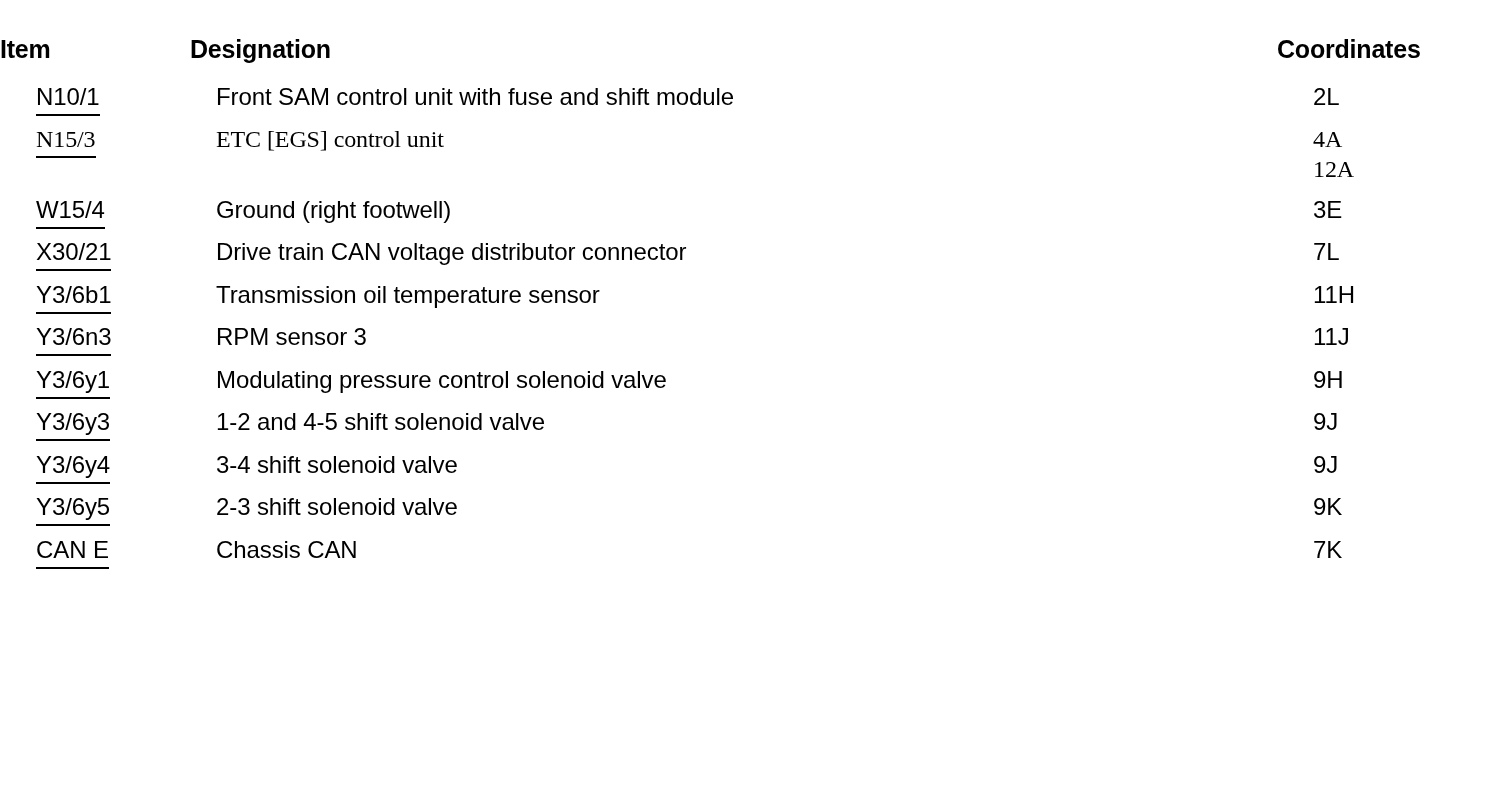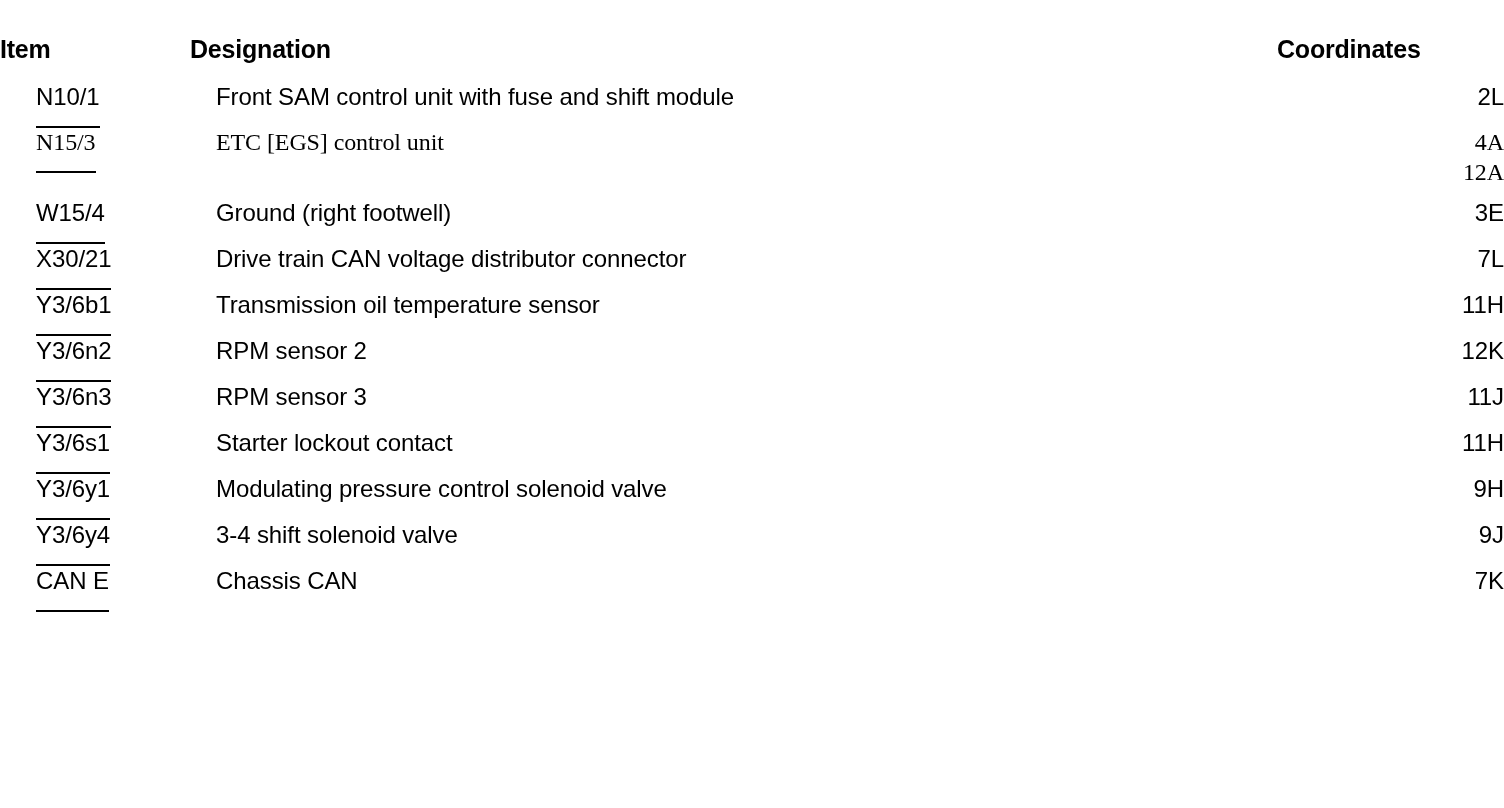--- a/index.html
+++ b/index.html
@@ -79,35 +79,34 @@
   tr.legend-row.row-tall td {
     height: 70px;
     font-family: Liberation Serif, serif;
   }
 
   .item-link {
     display: inline-block;
     text-decoration: none;
     color: #000000;
     border-bottom: 2px solid #000000;
-    padding-bottom: 16px;
+    padding-bottom: 4px;
     line-height: 26px;
     white-space: nowrap;
   }
 
   .designation-text {
     display: block;
     white-space: nowrap;
   }
 
   .coord-primary,
   .coord-secondary {
     display: block;
     white-space: nowrap;
-    text-align: right;
   }
   .coord-secondary {
     margin-top: 1px;
   }
 </style>
 </head>
 <body>
 
 <div id="legend-sheet">
   <table class="legend-table">
@@ -164,62 +163,62 @@
         <tr class="legend-row">
           <td class="cell-item"><a class="item-link" href="#">Y3/6b1</a></td>
           <td class="cell-designation">
             <span class="designation-text">Transmission oil temperature sensor</span>
           </td>
           <td class="cell-coords">
             <span class="coord-primary">11H</span>
           </td>
         </tr>
         <tr class="legend-row">
-          <td class="cell-item"><a class="item-link" href="#">Y3/6n2</a></td>
-          <td class="cell-designation">
-            <span class="designation-text">RPM sensor 2</span>
-          </td>
-          <td class="cell-coords">
-            <span class="coord-primary">12K</span>
-          </td>
-        </tr>
-        <tr class="legend-row">
           <td class="cell-item"><a class="item-link" href="#">Y3/6n3</a></td>
           <td class="cell-designation">
             <span class="designation-text">RPM sensor 3</span>
           </td>
           <td class="cell-coords">
             <span class="coord-primary">11J</span>
           </td>
         </tr>
         <tr class="legend-row">
-          <td class="cell-item"><a class="item-link" href="#">Y3/6s1</a></td>
-          <td class="cell-designation">
-            <span class="designation-text">Starter lockout contact</span>
-          </td>
-          <td class="cell-coords">
-            <span class="coord-primary">11H</span>
-          </td>
-        </tr>
-        <tr class="legend-row">
           <td class="cell-item"><a class="item-link" href="#">Y3/6y1</a></td>
           <td class="cell-designation">
             <span class="designation-text">Modulating pressure control solenoid valve</span>
           </td>
           <td class="cell-coords">
             <span class="coord-primary">9H</span>
           </td>
         </tr>
         <tr class="legend-row">
+          <td class="cell-item"><a class="item-link" href="#">Y3/6y3</a></td>
+          <td class="cell-designation">
+            <span class="designation-text">1-2 and 4-5 shift solenoid valve</span>
+          </td>
+          <td class="cell-coords">
+            <span class="coord-primary">9J</span>
+          </td>
+        </tr>
+        <tr class="legend-row">
           <td class="cell-item"><a class="item-link" href="#">Y3/6y4</a></td>
           <td class="cell-designation">
             <span class="designation-text">3-4 shift solenoid valve</span>
           </td>
           <td class="cell-coords">
             <span class="coord-primary">9J</span>
+          </td>
+        </tr>
+        <tr class="legend-row">
+          <td class="cell-item"><a class="item-link" href="#">Y3/6y5</a></td>
+          <td class="cell-designation">
+            <span class="designation-text">2-3 shift solenoid valve</span>
+          </td>
+          <td class="cell-coords">
+            <span class="coord-primary">9K</span>
           </td>
         </tr>
         <tr class="legend-row">
           <td class="cell-item"><a class="item-link" href="#">CAN E</a></td>
           <td class="cell-designation">
             <span class="designation-text">Chassis CAN</span>
           </td>
           <td class="cell-coords">
             <span class="coord-primary">7K</span>
           </td>

